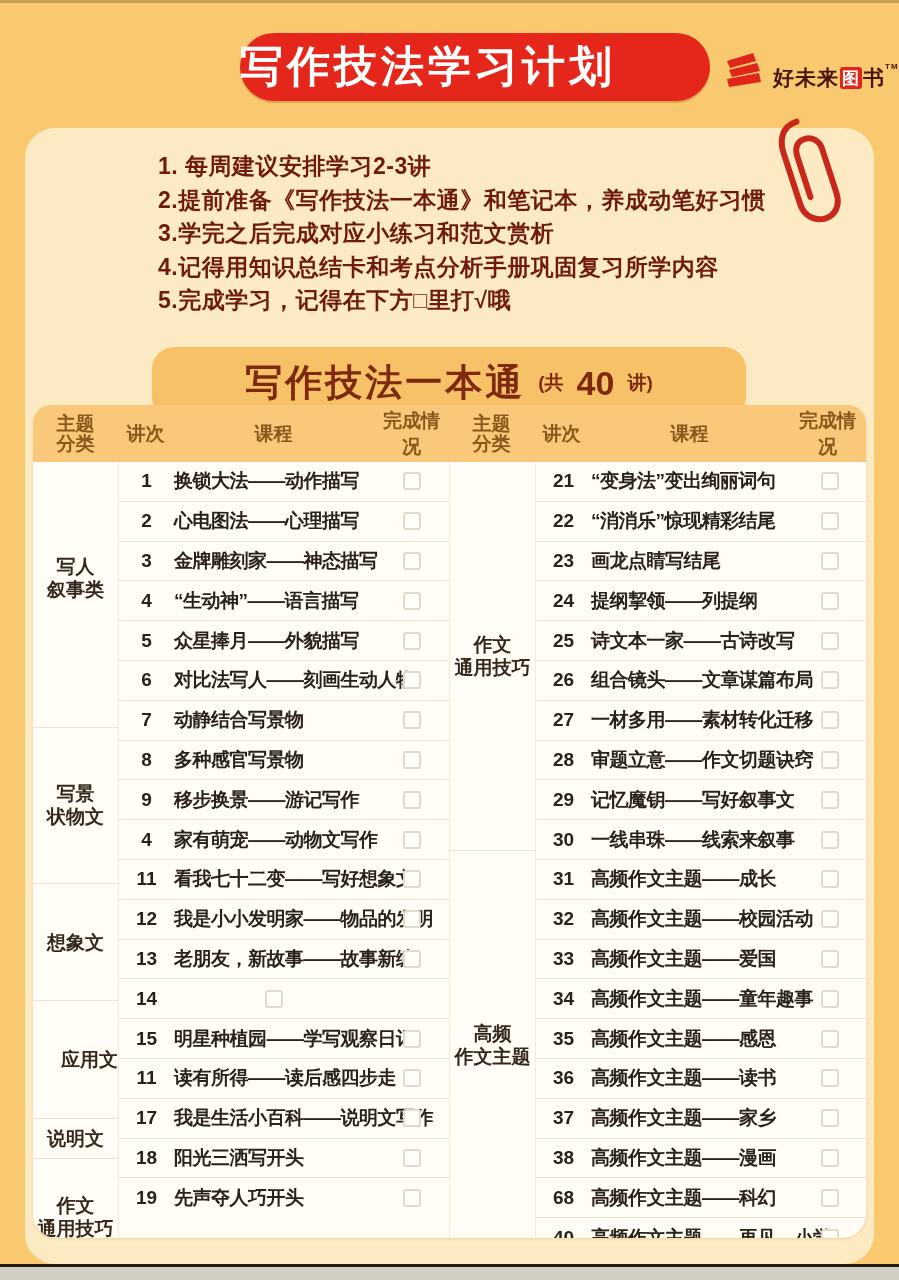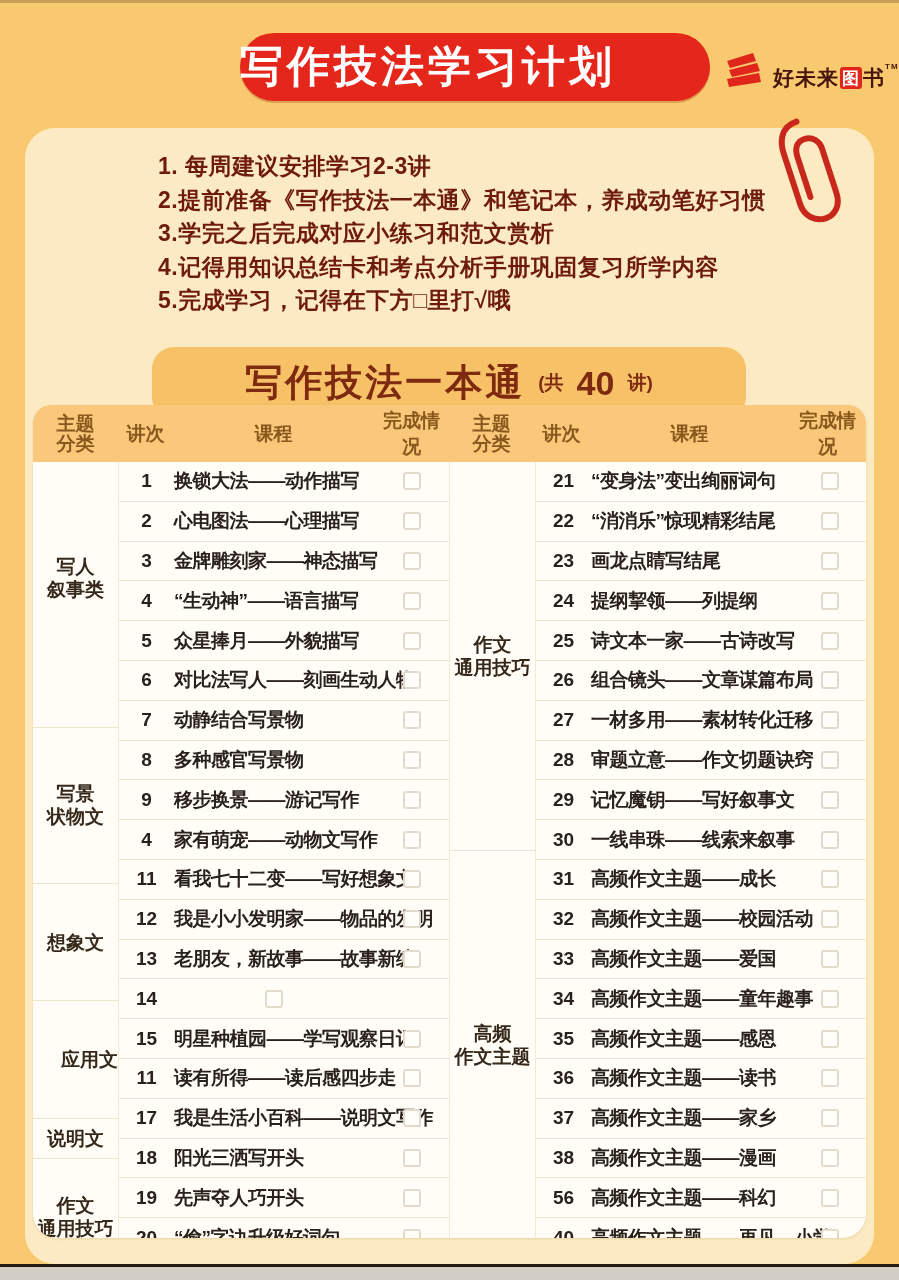--- a/index.html
+++ b/index.html
@@ -309,27 +309,20 @@
             </div>
 
             <div class="row">
               <div class="cell no">19</div>
               <div class="cell course">先声夺人巧开头</div>
               <div class="cell status">
                 <span class="checkbox"></span>
               </div>
             </div>
 
-            <div class="row">
-              <div class="cell no">20</div>
-              <div class="cell course">“偷”字诀升级好词句</div>
-              <div class="cell status">
-                <span class="checkbox"></span>
-              </div>
-            </div>
           </div>
       </div>
 
       <div class="half right">
         <div class="cat-col">
 
             <div class="cat-cell" style="height: 388px;">
               <span class="cat-label">作文
 通用技巧</span>
             </div>
@@ -479,21 +472,21 @@
 
             <div class="row">
               <div class="cell no">38</div>
               <div class="cell course">高频作文主题——漫画</div>
               <div class="cell status">
                 <span class="checkbox"></span>
               </div>
             </div>
 
             <div class="row">
-              <div class="cell no">56</div>
+              <div class="cell no">68</div>
               <div class="cell course">高频作文主题——科幻</div>
               <div class="cell status">
                 <span class="checkbox"></span>
               </div>
             </div>
 
             <div class="row">
               <div class="cell no">40</div>
               <div class="cell course">高频作文主题——再见，小学</div>
               <div class="cell status">

